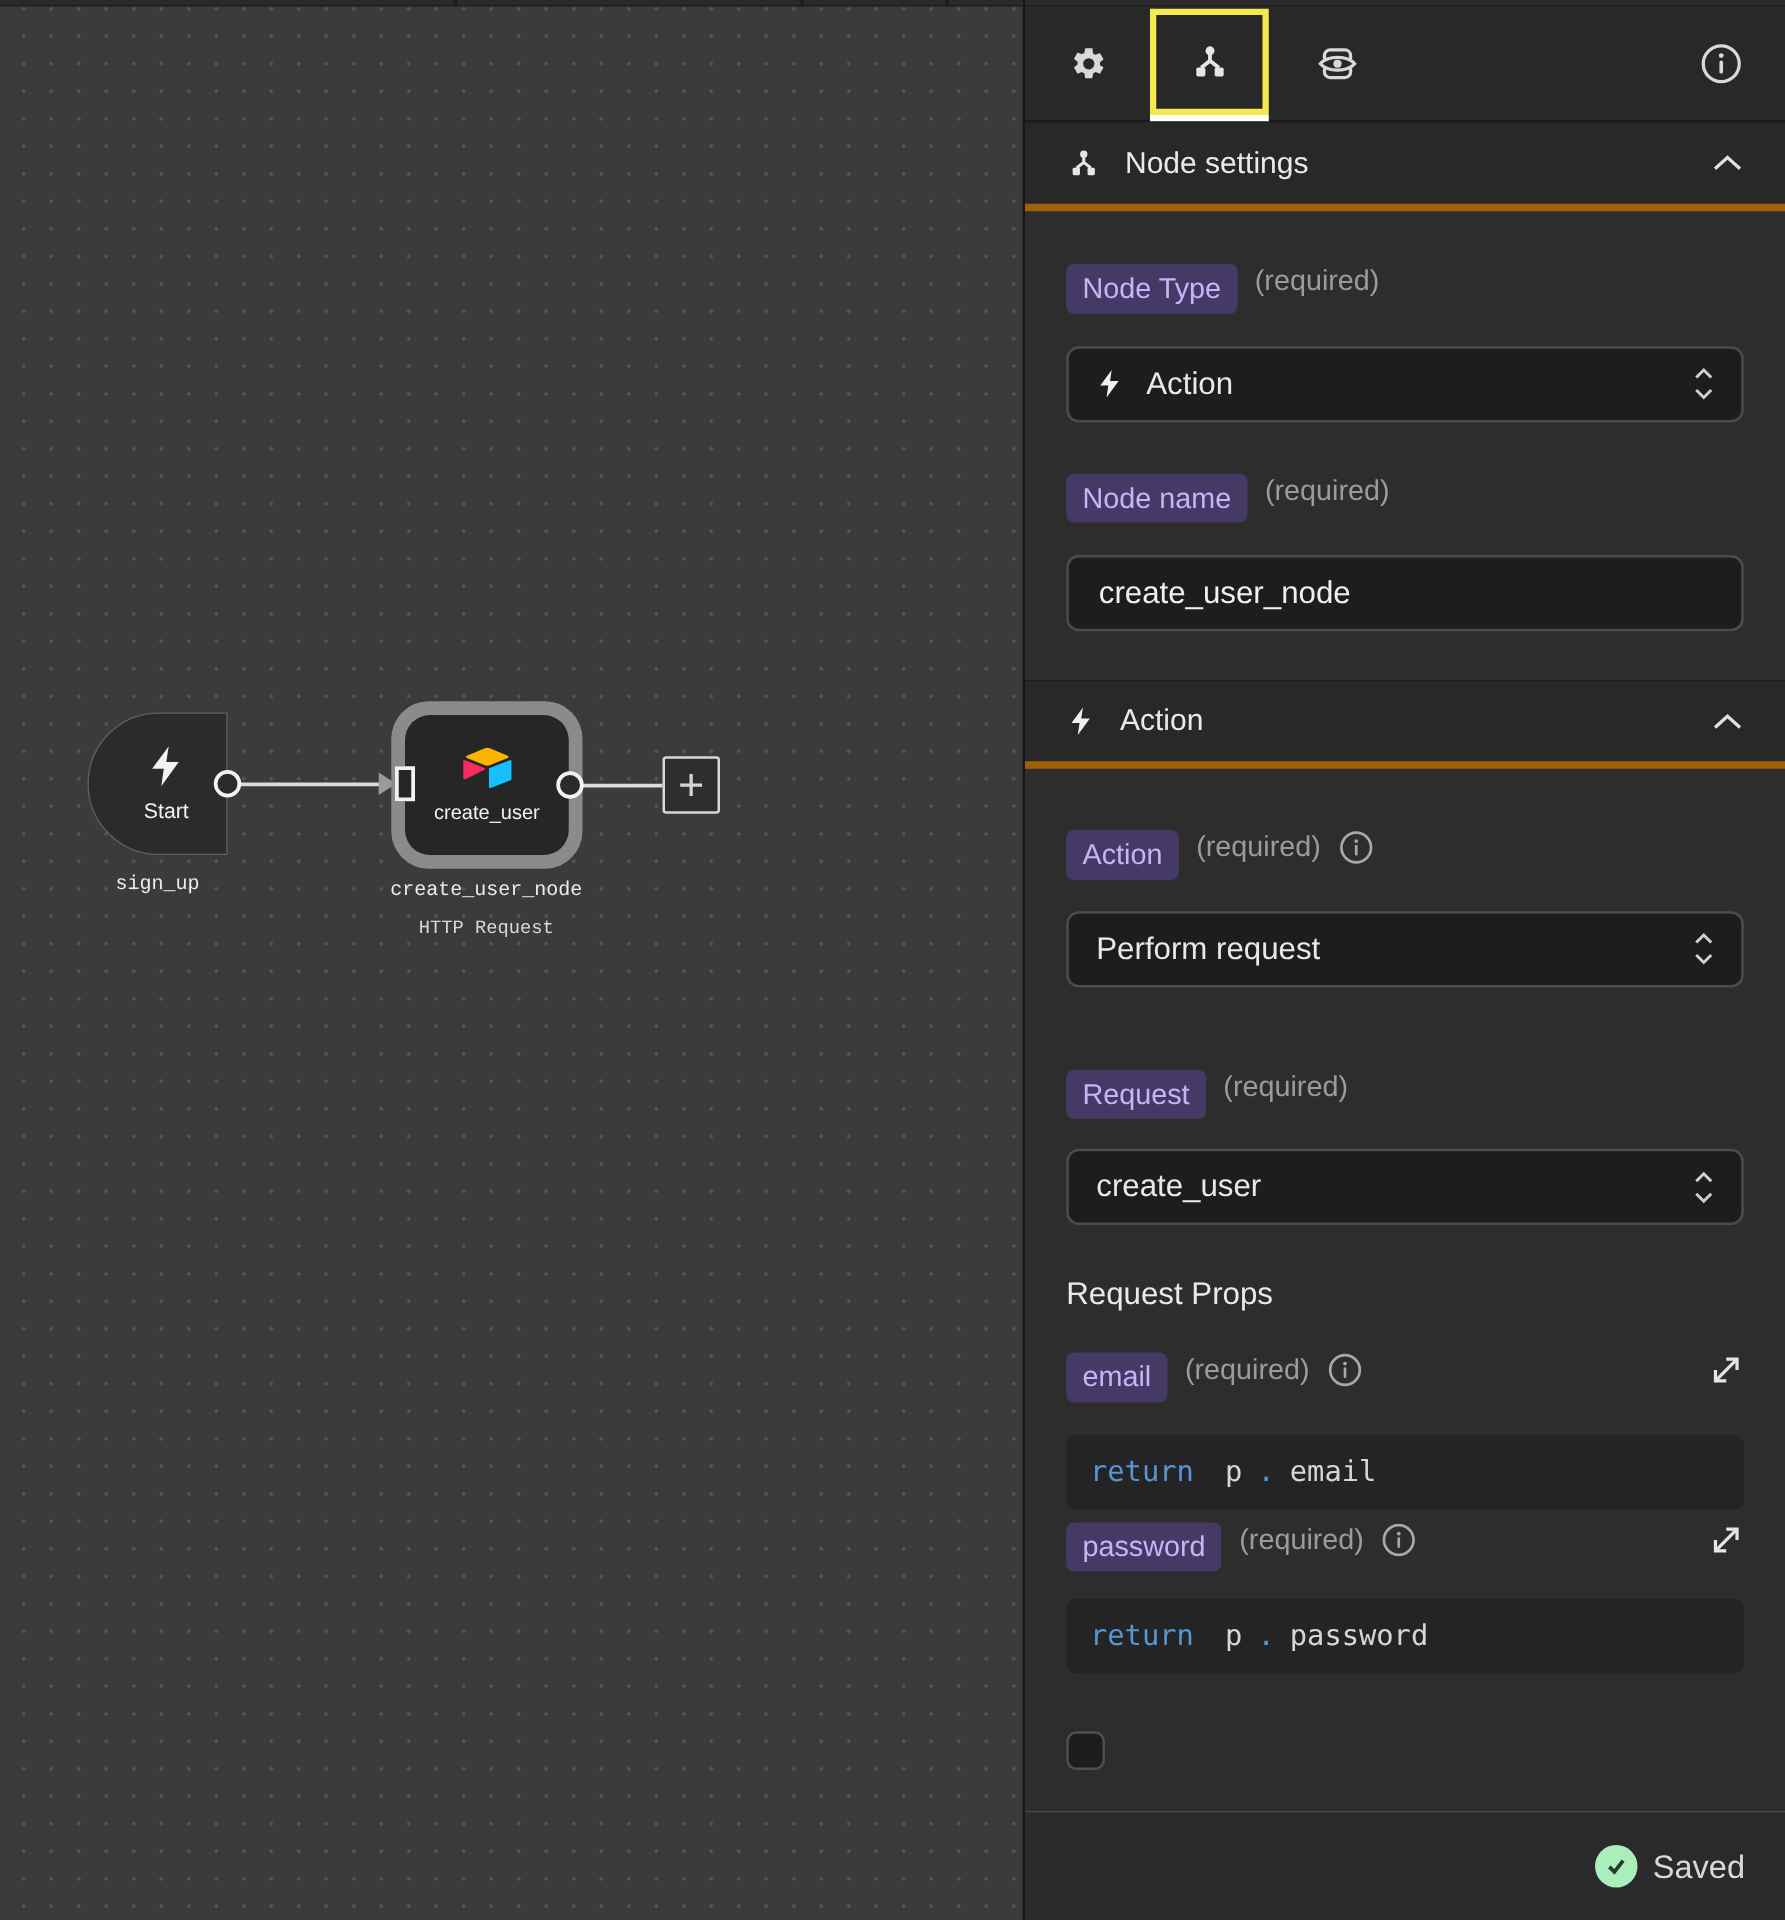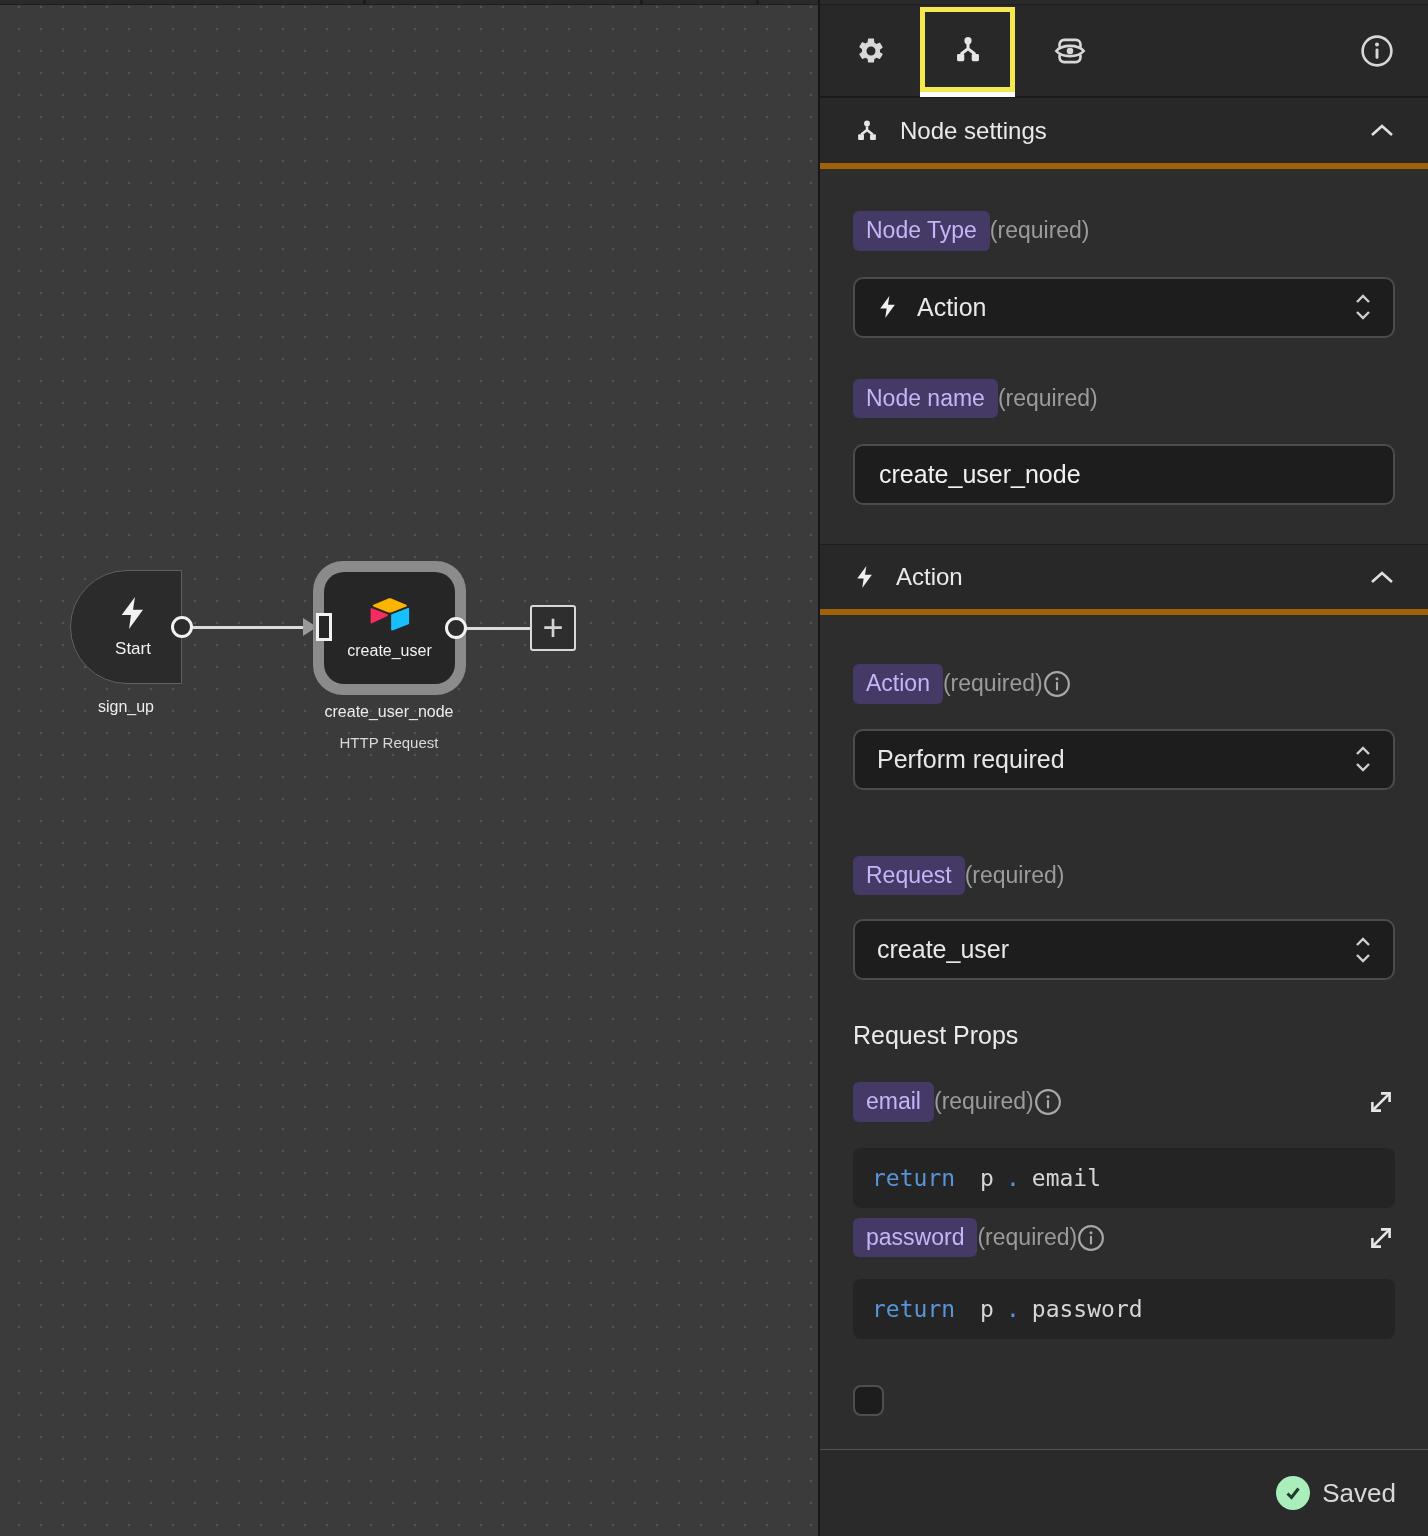--- a/index.html
+++ b/index.html
@@ -14,21 +14,21 @@
   .top-strip { position:absolute; left:0; top:0; width:100%; height:5px;
     background:#2a2a2a; border-bottom:1px solid #1d1d1d; z-index:5; }
   .strip-tick { position:absolute; top:0; width:3px; height:5px; background:#1d1d1d; }
 
   .start-node { position:absolute; left:70px; top:570px; width:112px; height:114px;
     background:#2b2b2b; border:1px solid #606060;
     border-top-left-radius:57px 57px; border-bottom-left-radius:57px 57px;
     display:flex; flex-direction:column; align-items:center; justify-content:center; gap:8px; }
   .start-node .bolt-big { margin-left:14px; }
   .start-title { color:#f2f2f2; font-size:17px; margin-left:14px; }
-  .node-sublabel { position:absolute; color:#ececec; font-size:16px; text-align:center; }
+  .node-sublabel { position:absolute; color:#ececec; font-size:16px; text-align:center;font-family:Liberation Mono, monospace; }
 
   .port-circle { position:absolute; width:22px; height:22px; border-radius:50%;
     background:#2b2b2b; border:3px solid #f2f2f2; z-index:3; }
   .edge-line { position:absolute; height:2.5px; background:#dcdcdc; z-index:1; }
   .edge-arrow { position:absolute; width:0; height:0; z-index:2;
     border-top:9px solid transparent; border-bottom:9px solid transparent;
     border-left:14px solid #9a9a9a; }
   .port-rect { position:absolute; width:16px; height:28px; background:#262626;
     border:3px solid #f2f2f2; z-index:3; }
 
@@ -55,21 +55,21 @@
   .highlight-underline { position:absolute; left:100px; top:87px; width:95px; height:5px; background:#ffffff; }
 
   .section-header { height:71px; background:#282828; border-top:1px solid #1d1d1d;
     border-bottom:6px solid #a16207; display:flex; align-items:center; padding:0 34px; gap:20px; }
   .section-title { color:#eaeaea; font-size:24px; flex:1; }
 
   .sec-content { padding:0 33px; }
   .chip { display:inline-block; background:#453a66; color:#c4b5f7; font-size:23px;
     padding:6px 13px; border-radius:6px; line-height:1.2; }
   .required { color:#9b9b9b; font-size:23px; }
-  .label-row { display:flex; align-items:center; }
+  .label-row { display:flex; gap:14px; }
   .label-row .spacer { flex:1; }
 
   .select-box { height:61px; background:#1d1d1d; border:2px solid #4c4c4c; border-radius:10px;
     display:flex; align-items:center; padding:0 22px; gap:18px; }
   .select-value { color:#e8e8e8; font-size:25px; flex:1; }
   .text-input { width:100%; height:61px; background:#1d1d1d; border:2px solid #4c4c4c;
     border-radius:10px; color:#f0f0f0; font-size:25px; padding:0 24px;
     font-family:"Liberation Sans", sans-serif; outline:none; }
 
   .plain-heading { color:#eaeaea; font-size:25px; }
@@ -226,21 +226,21 @@
       <div class="label-row">
         <span class="chip">Action</span>
         <span class="required">(required)</span>
         <svg width="28" height="28" viewBox="0 0 26 26" fill="none">
           <circle cx="13" cy="13" r="11" stroke="#a8a8a8" stroke-width="2"></circle>
           <circle cx="13" cy="8.2" r="1.4" fill="#a8a8a8"></circle>
           <rect x="12" y="11" width="2" height="8" rx="1" fill="#a8a8a8"></rect>
         </svg>
       </div>
       <div class="select-box" style="margin-top:25px;">
-        <span class="select-value">Perform required</span>
+        <span class="select-value">Perform request</span>
         <svg width="16" height="28" viewBox="0 0 16 28" fill="none" stroke="#cfcfcf" stroke-width="2.4">
           <polyline points="2,9 8,3 14,9"></polyline>
             <polyline points="2,19 8,25 14,19"></polyline>
         </svg>
       </div>
 
       <div class="label-row" style="margin-top:66px;">
         <span class="chip">Request</span>
         <span class="required">(required)</span>
       </div>

